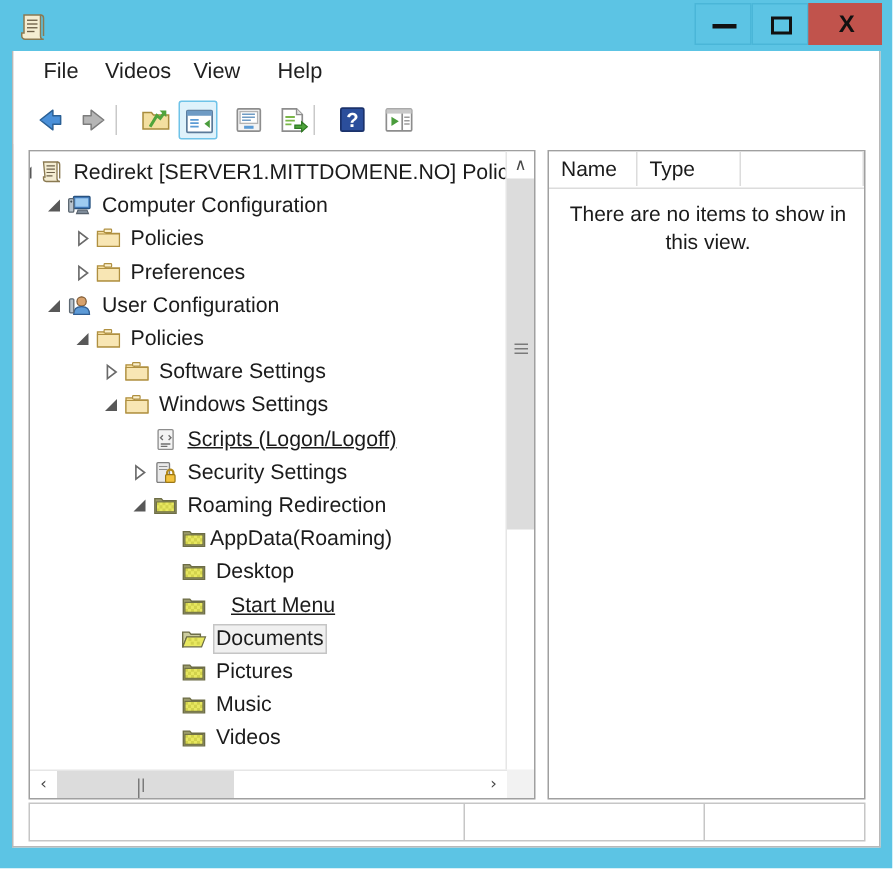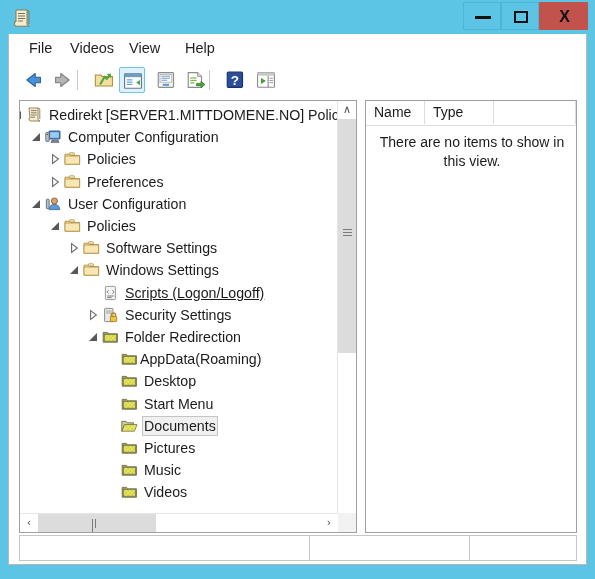--- a/index.html
+++ b/index.html
@@ -583,21 +583,21 @@
                   <rect x="10.3" y="5.6" width="2" height="2.2"></rect>
                   <rect x="4.3" y="7.8" width="2" height="2.2"></rect>
                   <rect x="8.3" y="7.8" width="2" height="2.2"></rect>
                   <rect x="12.3" y="7.8" width="2" height="2.2"></rect>
                   <rect x="2.3" y="10" width="2" height="2.2"></rect>
                   <rect x="6.3" y="10" width="2" height="2.2"></rect>
                   <rect x="10.3" y="10" width="2" height="2.2"></rect>
                 </g>
                 <rect x="2.3" y="5.6" width="12" height="6.6" fill="none" stroke="#6d6d46" stroke-width="0.7"></rect>
               </svg></span>
-            <span class="tlabel" style="left: 103px;">Folder Redirection</span>
+            <span class="tlabel" style="left: 103px;">Roaming Redirection</span>
           </div>
           <div class="tree-row" style="top: 247.2px;">
             <span class="ticon" style="left: 101px;"><svg width="17" height="16" viewBox="0 0 17 16">
                 <path d="M1.2 3.4 h4.3 l1.2 1.4 H15.4 v8.4 H1.2 Z" fill="#9a9a6a" stroke="#6d6d46" stroke-width="0.9"></path>
                 <rect x="2.3" y="5.6" width="12" height="6.6" fill="#e8e860"></rect>
                 <g fill="#d2d24c">
                   <rect x="2.3" y="5.6" width="2" height="2.2"></rect>
                   <rect x="6.3" y="5.6" width="2" height="2.2"></rect>
                   <rect x="10.3" y="5.6" width="2" height="2.2"></rect>
                   <rect x="4.3" y="7.8" width="2" height="2.2"></rect>
@@ -640,21 +640,21 @@
                   <rect x="10.3" y="5.6" width="2" height="2.2"></rect>
                   <rect x="4.3" y="7.8" width="2" height="2.2"></rect>
                   <rect x="8.3" y="7.8" width="2" height="2.2"></rect>
                   <rect x="12.3" y="7.8" width="2" height="2.2"></rect>
                   <rect x="2.3" y="10" width="2" height="2.2"></rect>
                   <rect x="6.3" y="10" width="2" height="2.2"></rect>
                   <rect x="10.3" y="10" width="2" height="2.2"></rect>
                 </g>
                 <rect x="2.3" y="5.6" width="12" height="6.6" fill="none" stroke="#6d6d46" stroke-width="0.7"></rect>
               </svg></span>
-            <span class="tlabel" style="left: 122px;">Start Menu</span>
+            <span class="tlabel" style="left: 132px; text-decoration: underline;">Start Menu</span>
           </div>
           <div class="tree-row selected" style="top: 313.8px;">
             <span class="ticon" style="left: 101px;"><svg width="17" height="16" viewBox="0 0 17 16">
                 <path d="M0.8 3.4 h4.3 l1.2 1.4 H12.6 v2.2 H3.4 L1 13.2 H0.8 Z" fill="#cdcda0" stroke="#6d6d46" stroke-width="0.9"></path>
                 <path d="M3.5 6.6 H16 l-2.6 6.6 H0.9 Z" fill="#e8e860" stroke="#6d6d46" stroke-width="0.8"></path>
                 <g fill="#d2d24c">
                   <rect x="4.6" y="7.4" width="2" height="2"></rect>
                   <rect x="8.6" y="7.4" width="2" height="2"></rect>
                   <rect x="6.2" y="9.8" width="2" height="2"></rect>
                   <rect x="10.2" y="9.8" width="2" height="2"></rect>

